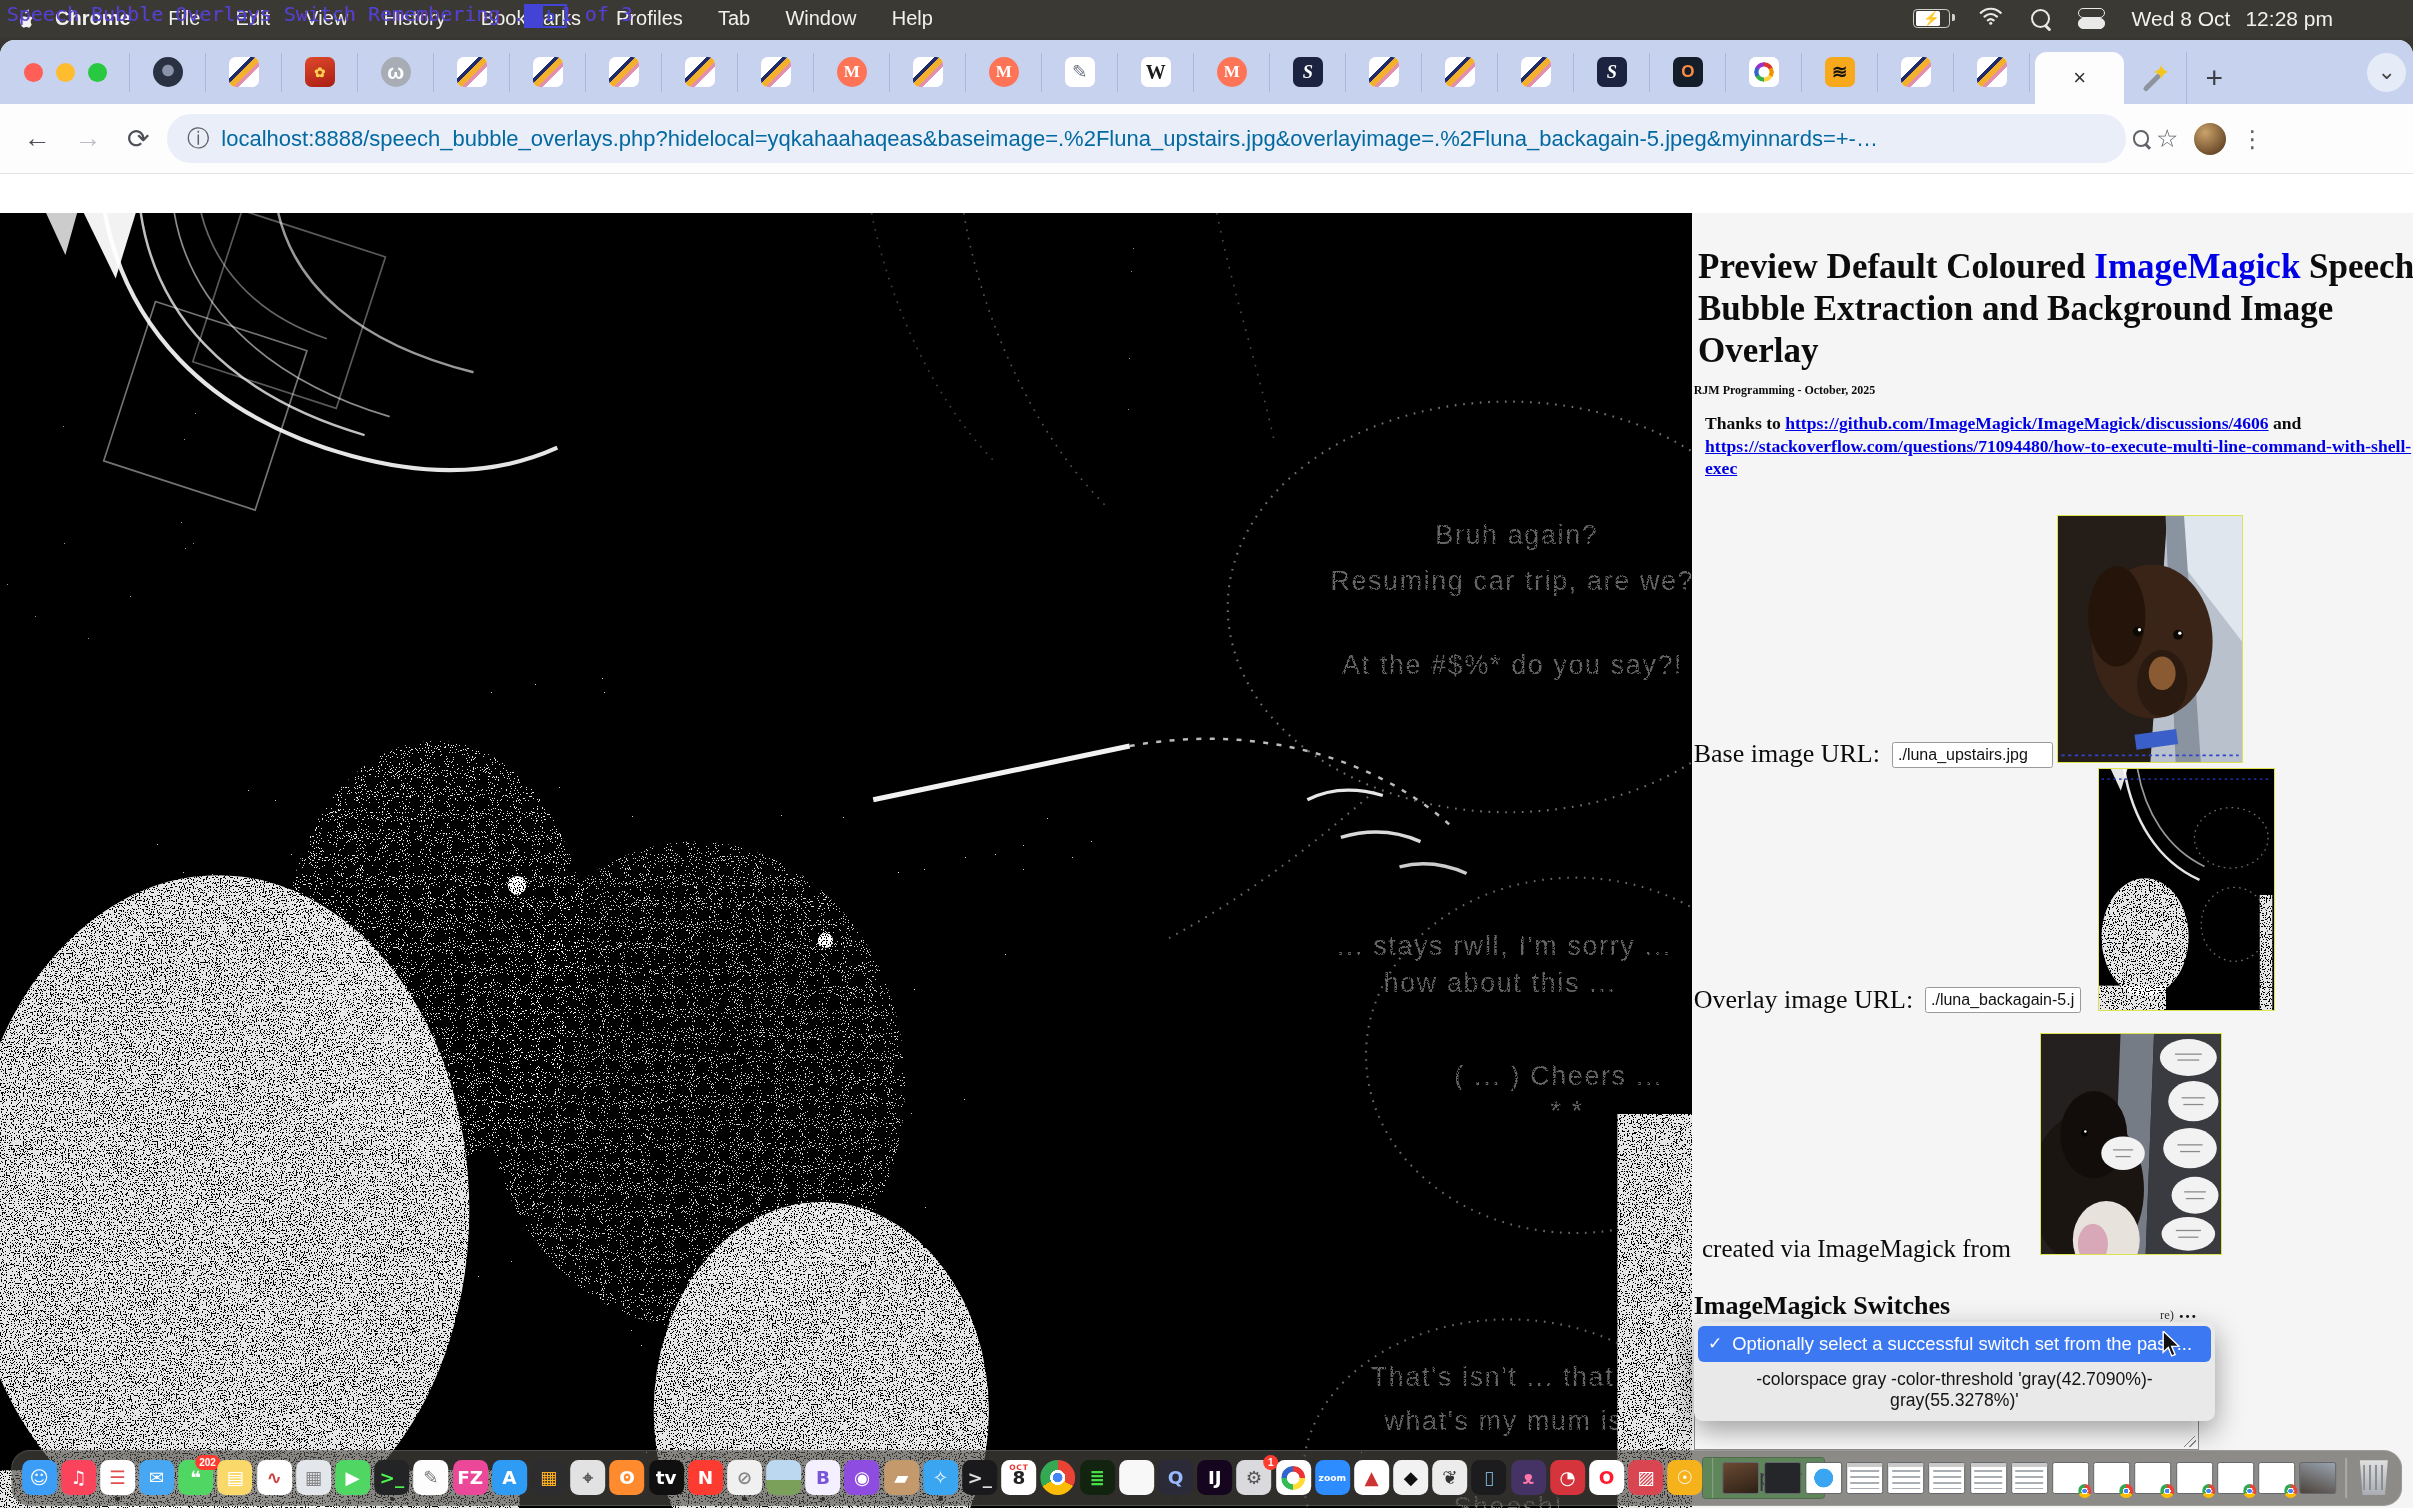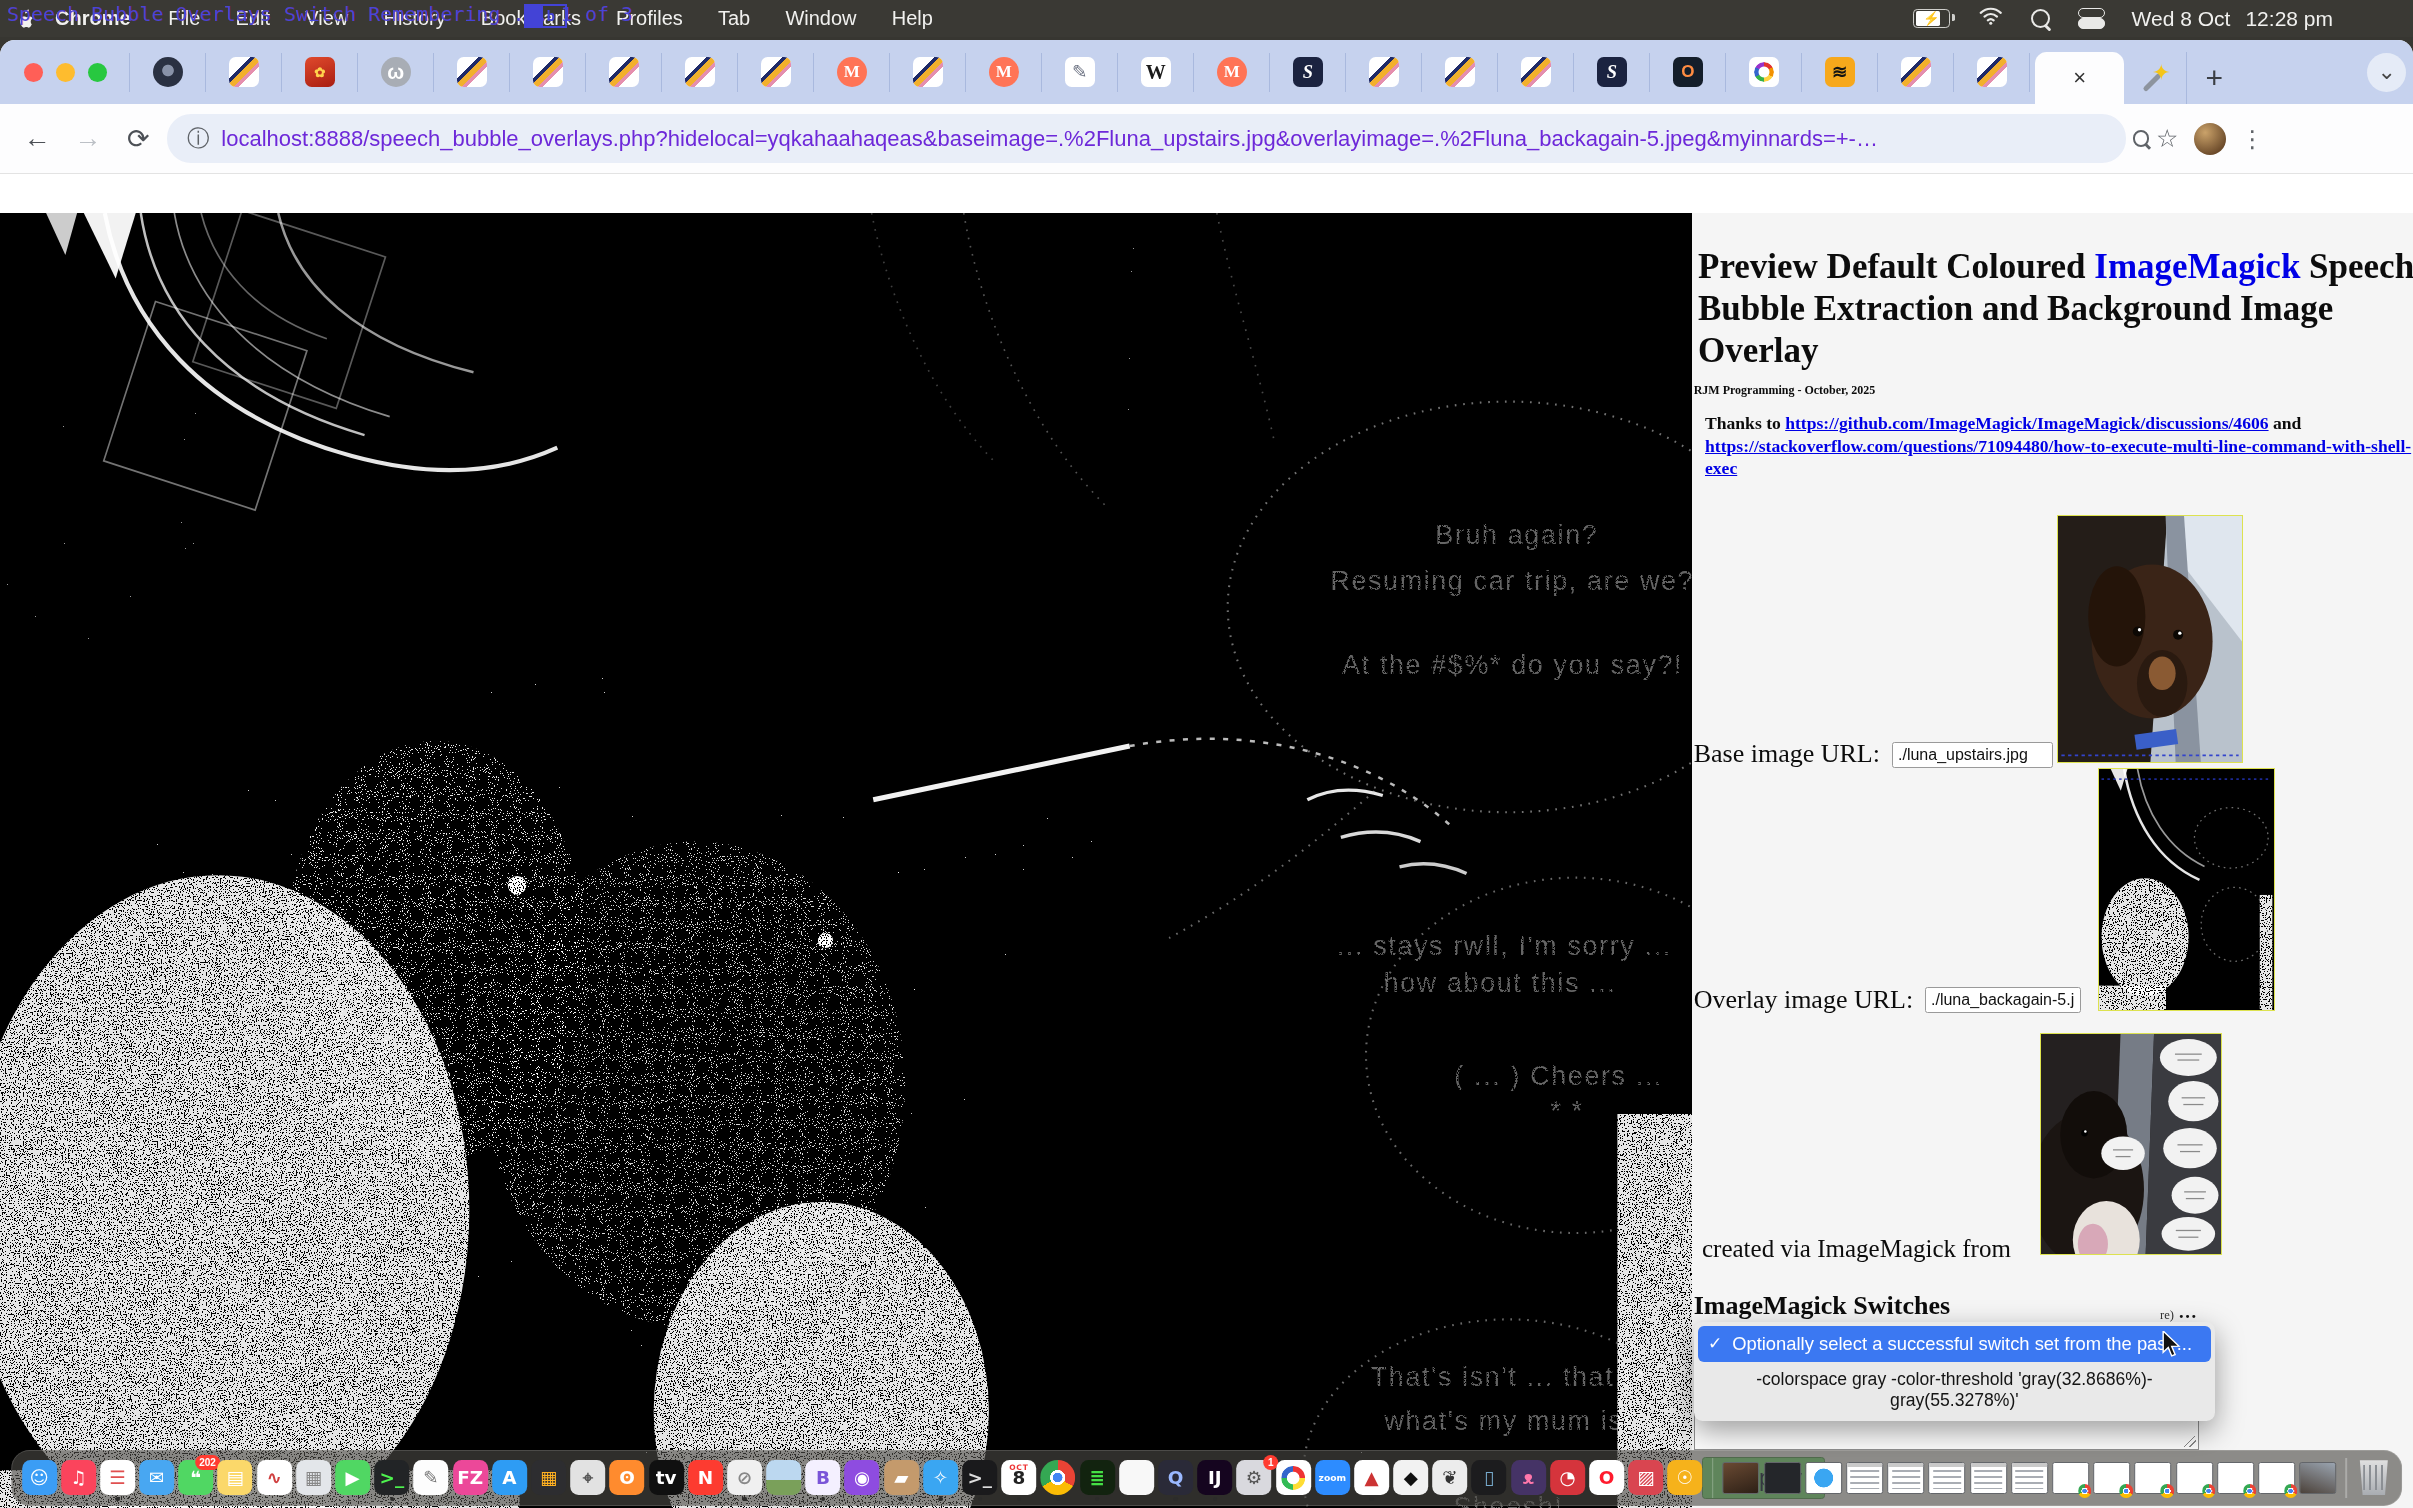--- a/index.html
+++ b/index.html
@@ -67,21 +67,21 @@
   #wand-tab .stick{position:absolute;width:22px;height:5px;background:#8d949e;transform:rotate(-45deg);border-radius:2.5px;margin-top:8.4px;margin-left:-6.7px;}
   #wand-tab .star{position:relative;color:#f5c518;font-size:22px;margin-left:11.7px;margin-top:-10px;}
   #newtab{width:54px;height:52px;display:flex;align-items:center;justify-content:center;font-size:30px;color:#3b3f45;border-left:1.7px solid #a9b9de;}
   #tabsearch{margin-left:auto;align-self:center;width:39px;height:39px;border-radius:50%;background:#e5ebf7;display:flex;align-items:center;justify-content:center;font-size:22px;color:#444;}
 
   #urlrow{height:69px;background:#fdfdfe;display:flex;align-items:center;gap:6.7px;padding:0 15px;border-bottom:0.8px solid #e3e3e3;}
   .navbtn{font-size:27px;color:#4c5056;width:44px;text-align:center;}
   .navbtn.disabled{color:#bcc0c6;}
   #omnibox{flex:0 0 1919px;height:49px;background:#e9eef8;border-radius:24px;display:flex;align-items:center;padding:0 20px;gap:11.7px;overflow:hidden;}
   #omnibox .info{font-size:22.6px;color:#5f6368;}
-  #omnibox .url{font-size:22px;color:#6d28d9;white-space:nowrap;overflow:hidden;}
+  #omnibox .url{font-size:22px;color:#0369a1;white-space:nowrap;overflow:hidden;}
   .zoomicon{width:12.6px;height:12.6px;border:2.5px solid #5f6368;border-radius:50%;position:relative;display:inline-block;}
   .zoomicon::after{content:"";position:absolute;width:2.5px;height:6.7px;background:#5f6368;left:11.7px;top:11px;transform:rotate(-45deg);}
   .staricon{font-size:25px;color:#5f6368;}
   #avatar{width:32px;height:32px;border-radius:50%;background:radial-gradient(circle at 35% 30%,#caa26a,#6b4a2a 75%);margin-left:8.4px;}
   .kebab{font-size:23.5px;color:#5f6368;padding:0 8.4px;}
 
   
   #content{position:absolute;left:0;right:0;top:173px;bottom:0;background:#f6f6f6;}
   #mainimg{position:absolute;left:0;top:0;width:1692px;height:1336px;background:#000;}
   #mainimg svg{display:block;width:100%;height:100%;}
@@ -481,21 +481,21 @@
         <div class="abs" id="popup">
           <div class="sel">
             <span class="chk">✓</span>
             <span>Optionally select a successful switch set from the past ...</span>
             <span id="cursor">
               <svg width="22" height="28.5" viewBox="0 0 13 20">
                   <path d="M1,0 L1,15 L4.6,11.6 L7.0,17.5 L9.4,16.5 L7.0,10.8 L12,10.6 Z" fill="#111" stroke="#fff" stroke-width="1"></path>
                 </svg>
             </span>
           </div>
-          <div class="opt2">-colorspace gray -color-threshold 'gray(32.8686%)-gray(55.3278%)'</div>
+          <div class="opt2">-colorspace gray -color-threshold 'gray(42.7090%)-gray(55.3278%)'</div>
         </div>
 
         <div class="abs" id="textarea"></div>
         <button class="abs" id="display-btn">Display</button>
       </div>
     </div>
   </div>
 
   <div id="dock">
       <div class="dock-item" style="background: rgb(59, 157, 245);">

